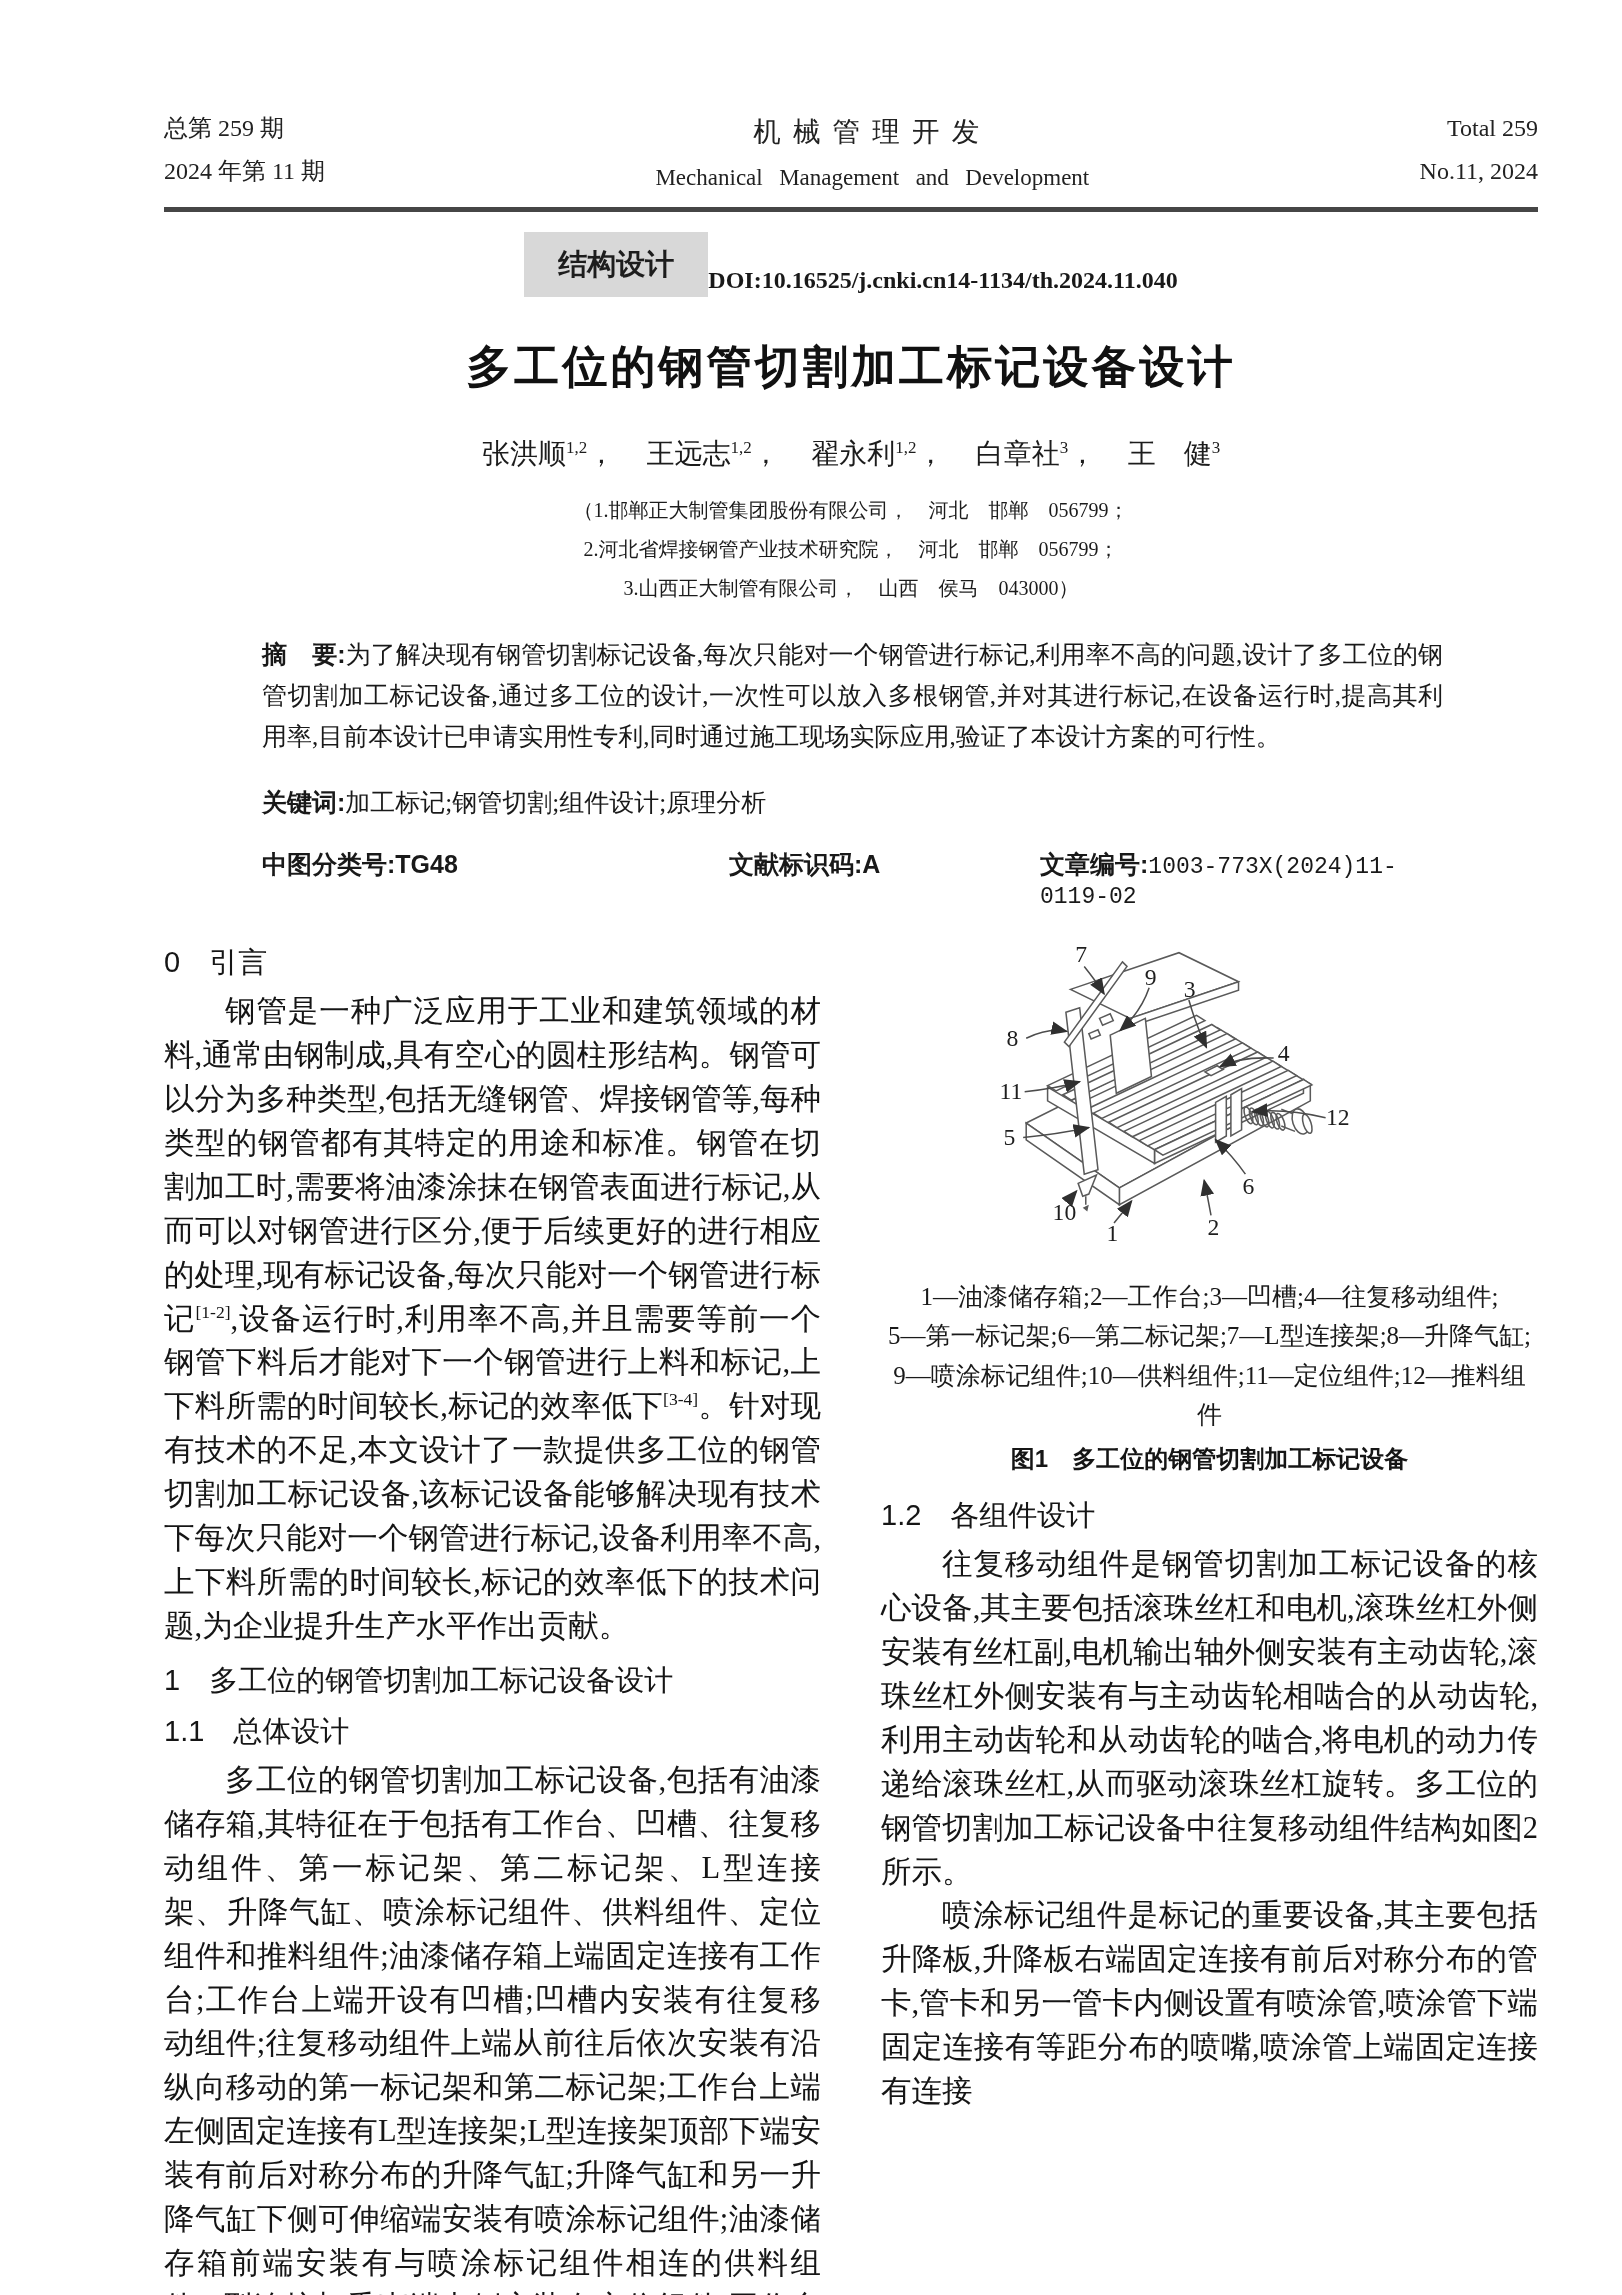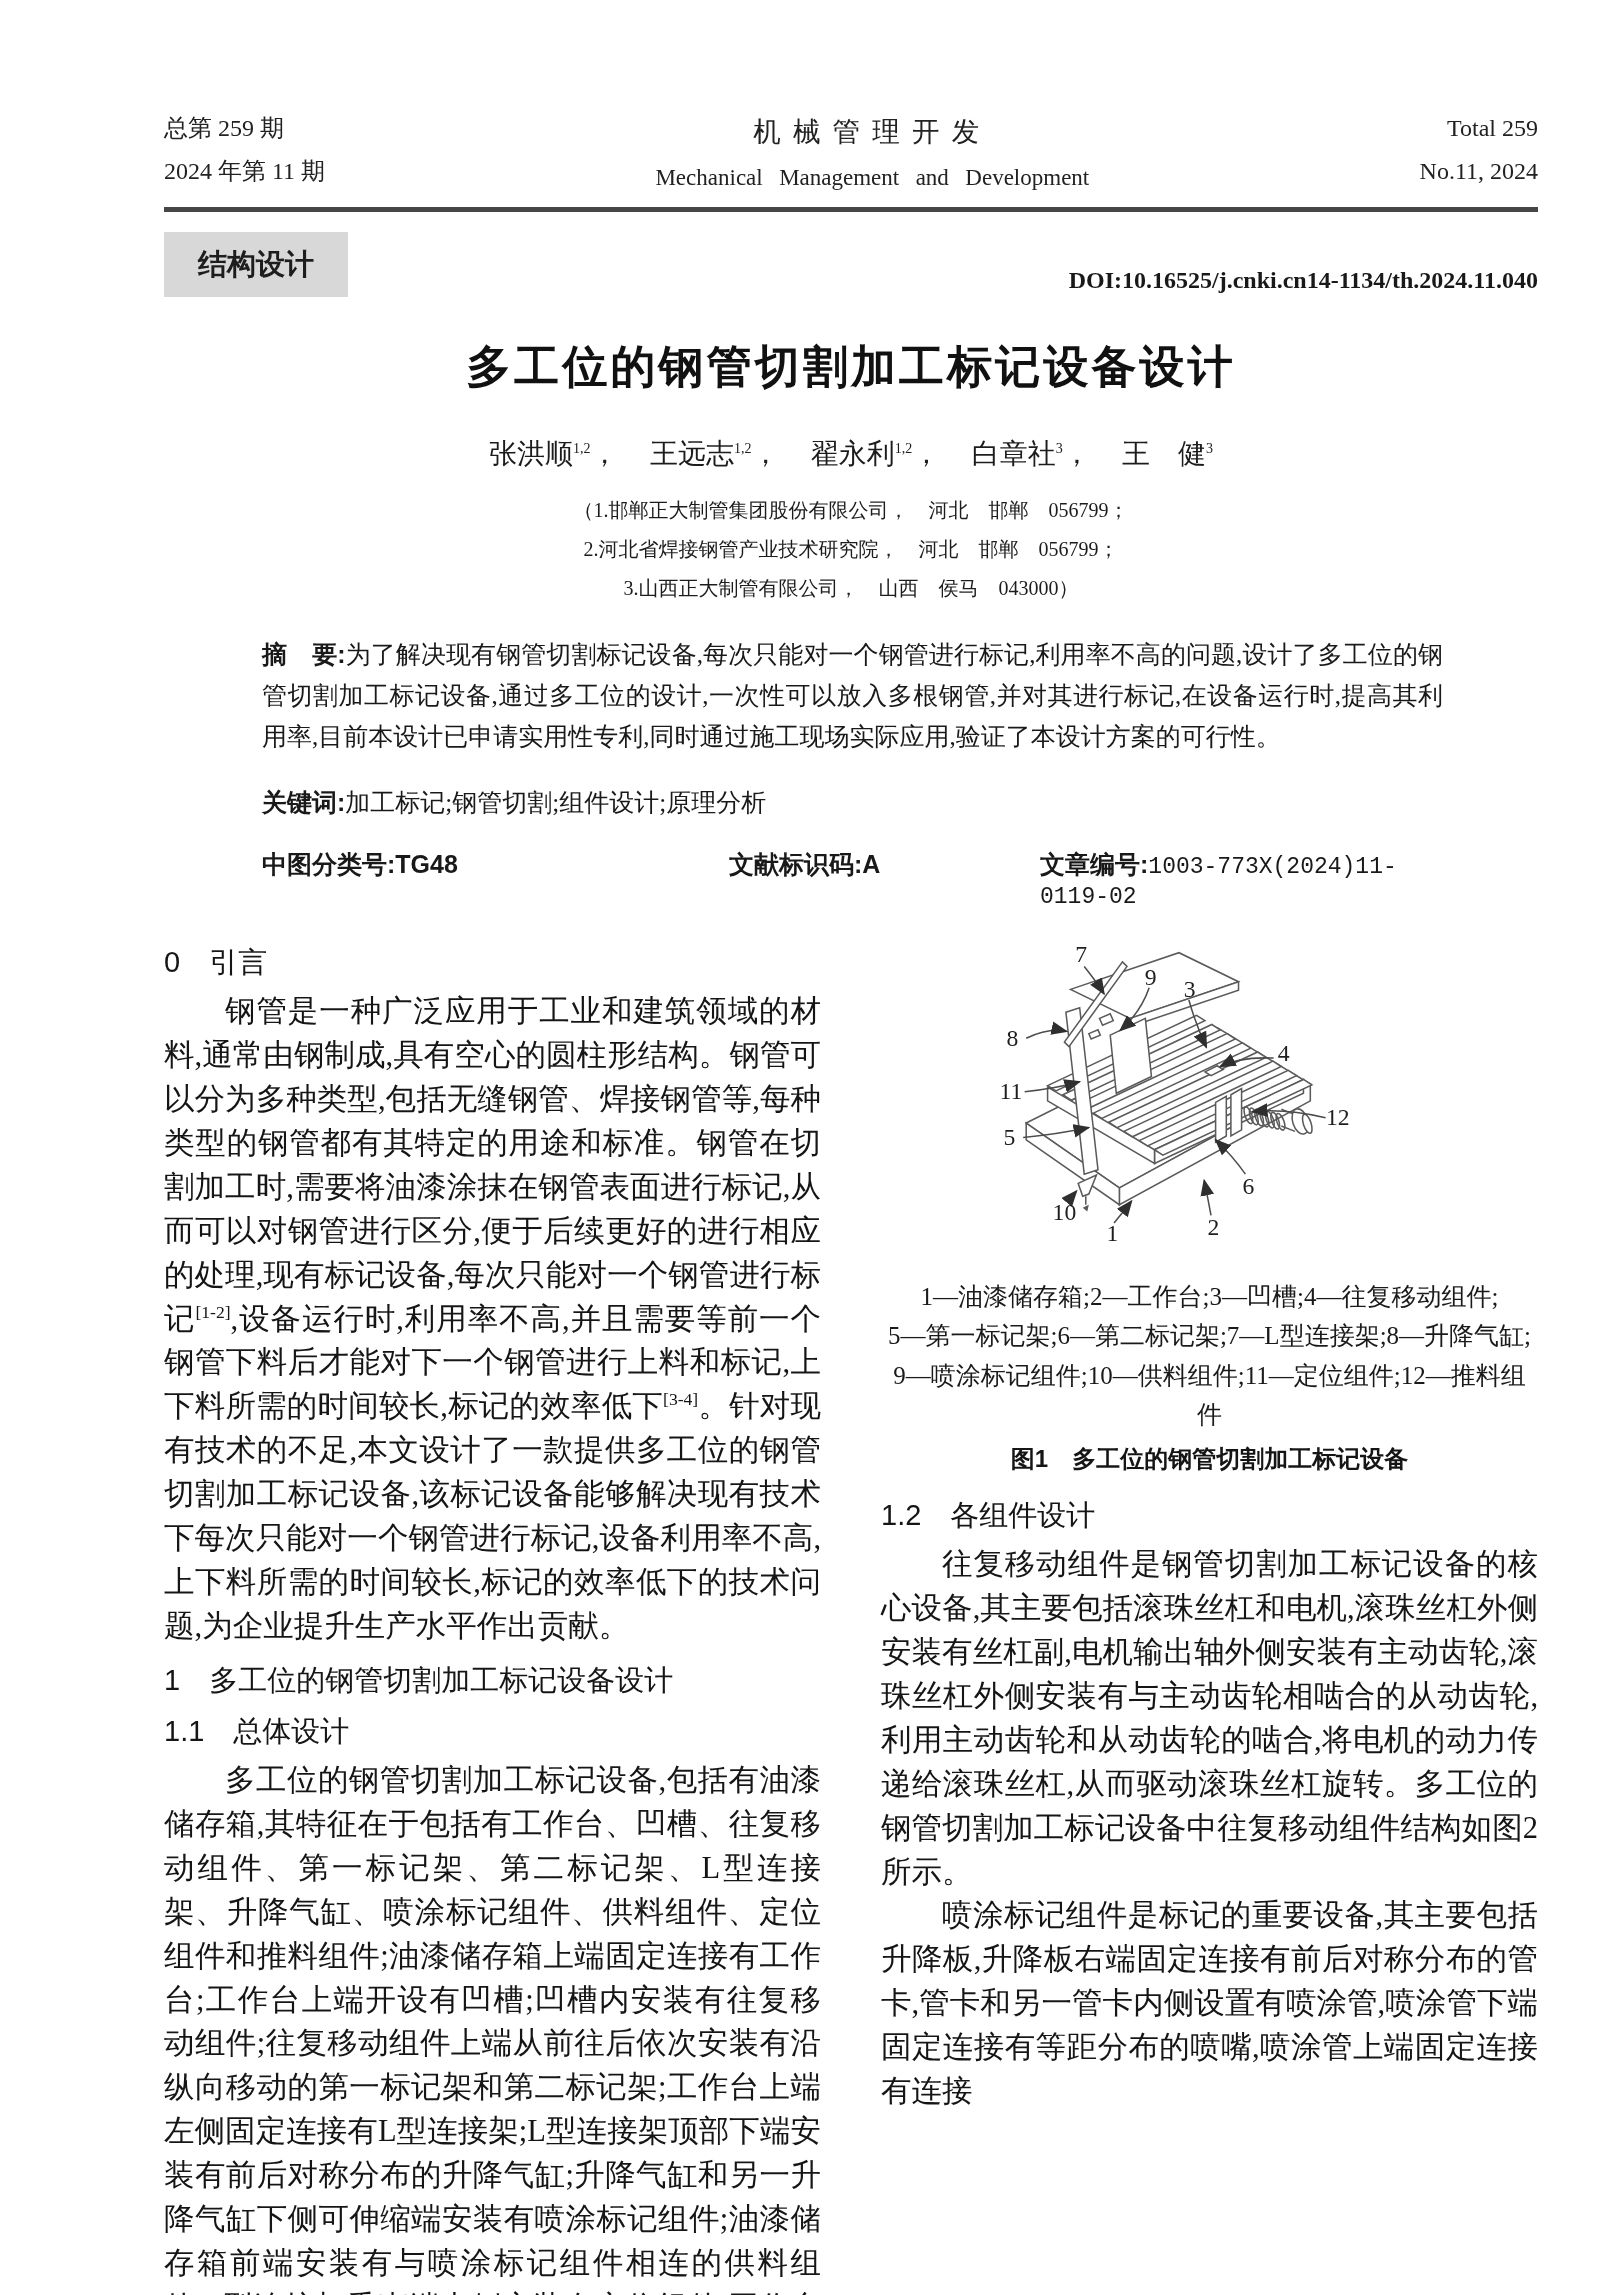--- a/index.html
+++ b/index.html
@@ -11,31 +11,31 @@
   .page{box-sizing:border-box;width:1622px;height:2295px;padding:107px 124px 30.5px;overflow:hidden;margin-left:40px;}
 
   
   .hdr{display:flex;justify-content:space-between;align-items:flex-start;font-size:24px;line-height:1.8;color:#222;}
   .hdr-col{white-space:nowrap;}
   .hdr-center{text-align:center;flex:1;}
   .journal-cn{font-size:27.5px;letter-spacing:12.2px;}
   .journal-en{font-size:23px;word-spacing:10.7px;}
   .rule1{margin-top:9.2px;height:5.3px;background:#464646;}
 
-  .badge-row{display:flex;justify-content:space-between;align-items:flex-end;margin-top:20px;}
+  .badge-row{display:flex;justify-content:center;align-items:flex-end;margin-top:20px;}
   .badge{background:#d8d8d8;font-family:"Liberation Sans","DejaVu Sans",sans-serif;font-weight:bold;
          font-size:29px;padding:12.2px 34px;color:#1d1d1d;}
   .doi{font-weight:bold;font-size:24px;padding-bottom:3.1px;}
 
   
   .title{margin-top:40px;text-align:center;font-family:"Liberation Sans","DejaVu Sans",sans-serif;
          font-weight:bold;font-size:45px;letter-spacing:3.1px;color:#111;}
   .authors{margin-top:38px;text-align:center;font-size:28px;color:#1c1c1c;}
   .au{margin:0 12.2px;}
-  .au sup{font-size:14px;}
+  .au sup{font-size:17px;}
   .affil{margin-top:18.3px;text-align:center;font-size:20px;line-height:1.95;color:#1c1c1c;}
 
   
   .abs,.kw,.meta{margin-left:98px;margin-right:95px;font-size:25px;}
   .abs{margin-top:26px;line-height:1.64;text-align:justify;}
   .blab{font-family:"Liberation Sans","DejaVu Sans",sans-serif;font-weight:bold;}
   .kw{margin-top:6.1px;line-height:1.6;}
   .meta{margin-top:12.2px;display:flex;align-items:baseline;}
   .meta .m1{width:467px;}
   .meta .m2{width:311px;}

